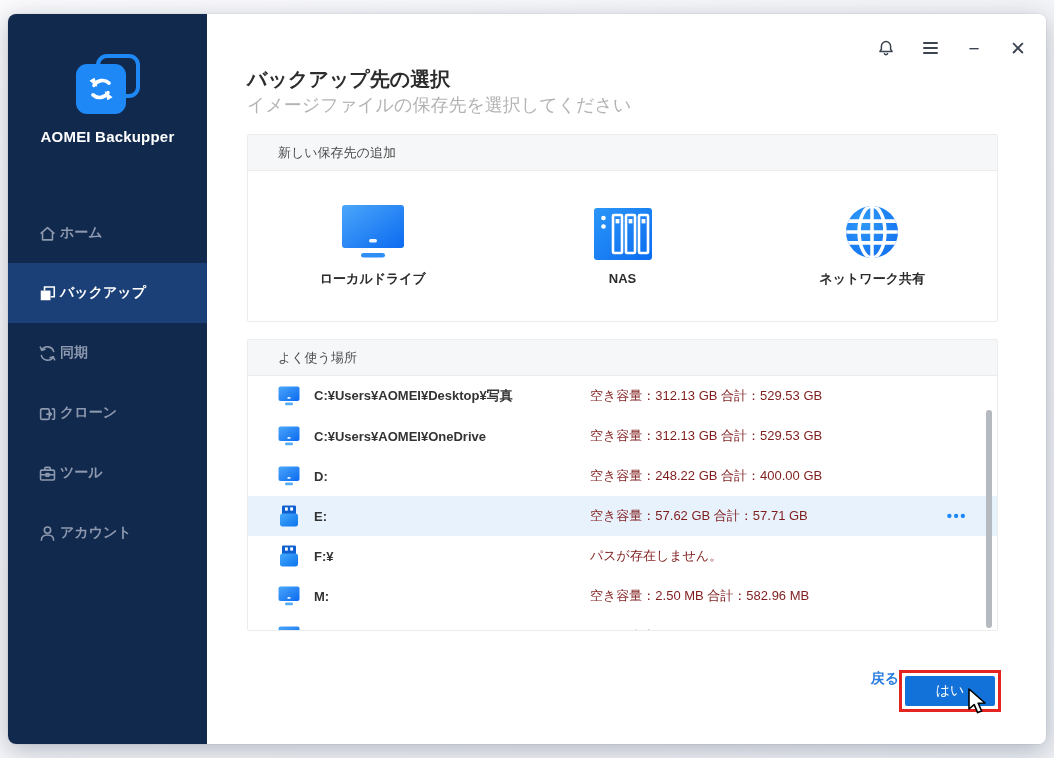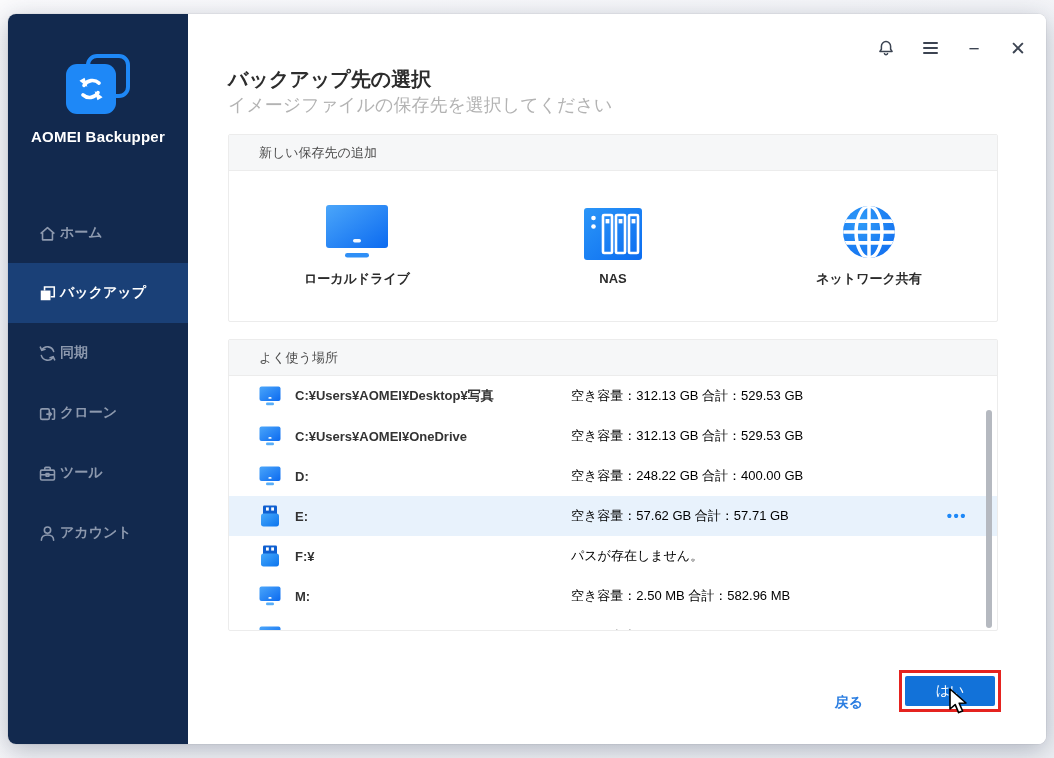--- a/index.html
+++ b/index.html
@@ -9,21 +9,21 @@
     background:linear-gradient(135deg,#fbfbfd 0%,#eef0f4 100%);
     overflow:hidden;
   }
   .window {
     position:absolute; left:8px; top:14px; width:1038px; height:730px;
     border-radius:8px; background:#fff; overflow:hidden;
     box-shadow:0 6px 26px rgba(25,39,70,.30), 0 0 0 1px rgba(0,0,0,.04);
     display:flex;
   }
   
-  .sidebar { width:180px; background:#12294e; flex:none; display:flex; flex-direction:column; }
+  .sidebar { width:199px; background:#12294e; flex:none; display:flex; flex-direction:column; }
   .logo-wrap { position:relative; width:64px; height:60px; margin:40px auto 0; }
   .logo-back { position:absolute; right:0; top:0; width:44px; height:44px; border:4px solid #1e88f7; border-radius:11px; }
   .logo-front { position:absolute; left:0; bottom:0; width:50px; height:50px; background:#1e88f7; border-radius:11px; display:flex; align-items:center; justify-content:center; }
   .app-name { color:#fff; font-size:15px; font-weight:bold; text-align:center; margin-top:14px; letter-spacing:.2px; }
   .nav { margin-top:58px; }
   .nav-item { height:60px; display:flex; align-items:center; padding-left:30px; gap:3px; color:#8d99ae; font-size:14px; font-weight:bold; cursor:default; }
   .nav-item .nicon { width:19px; height:19px; display:flex; align-items:center; justify-content:center; }
   .nav-item.selected { background:#1a4077; color:#ffffff;text-align:center; }
   
   .main { flex:1; position:relative; background:#fff; padding:0 48px 0 40px; }
@@ -34,25 +34,25 @@
   .panel { margin-top:17px; border:1px solid #ececec; border-radius:2px; background:#fff; }
   .panel-header { height:36px; line-height:35px; background:#f6f7f8; border-bottom:1px solid #ececec; padding-left:30px; font-size:13px; color:#4c4c4c; }
   .dest-body { height:150px; display:flex; align-items:center; }
   .dest-opt { flex:1; display:flex; flex-direction:column; align-items:center; gap:6px; cursor:pointer; }
   .dest-opt .dlabel { font-size:13px; font-weight:bold; color:#2b2b2b; }
   .fav-list { position:relative; height:254px; overflow:hidden; }
   .row { height:40px; display:flex; align-items:center; padding:0 30px; }
   .row.selected { background:#e8f2fc; }
   .ricon { width:22px; height:22px; flex:none; display:flex; align-items:center; justify-content:center; margin-right:14px; }
   .rname { width:276px; flex:none; font-size:13px; font-weight:bold; color:#333; white-space:nowrap; overflow:hidden; }
-  .rinfo { font-size:13px; color:#000000; white-space:nowrap;text-align:right; }
+  .rinfo { font-size:13px; color:#7f1d1d; white-space:nowrap;text-align:right; }
   .rmenu { margin-left:auto; color:#1e88f7; font-size:15px; font-weight:bold; letter-spacing:1.5px; cursor:pointer; line-height:10px; }
   .scrollbar { position:absolute; right:5px; top:34px; width:6px; height:218px; background:#b5b9c0; border-radius:3px; }
   
-  .footer { position:absolute; right:45px; bottom:32px; display:flex; align-items:flex-end; gap:36px; }
+  .footer { position:absolute; right:45px; bottom:32px; display:flex; align-items:flex-start; }
   .back-link { color:#2a7de1; font-size:14px; font-weight:bold; cursor:pointer; }
   .yes-outline { border:3px solid #e5231f; padding:3px; }
   .yes-btn { width:90px; height:30px; background:#1272d9; color:#fff; font-size:14px; font-weight:normal; border:none; border-radius:2px; display:flex; align-items:center; justify-content:center; cursor:pointer; font-family:inherit; }
   .cursor { position:absolute; left:760px; bottom:28px; width:24px; height:28px; pointer-events:none; z-index:5; }
   .hidden-defs { position:absolute; width:0; height:0; }
 </style>
 </head>
 <body>
 
 <svg class="hidden-defs" aria-hidden="true">

